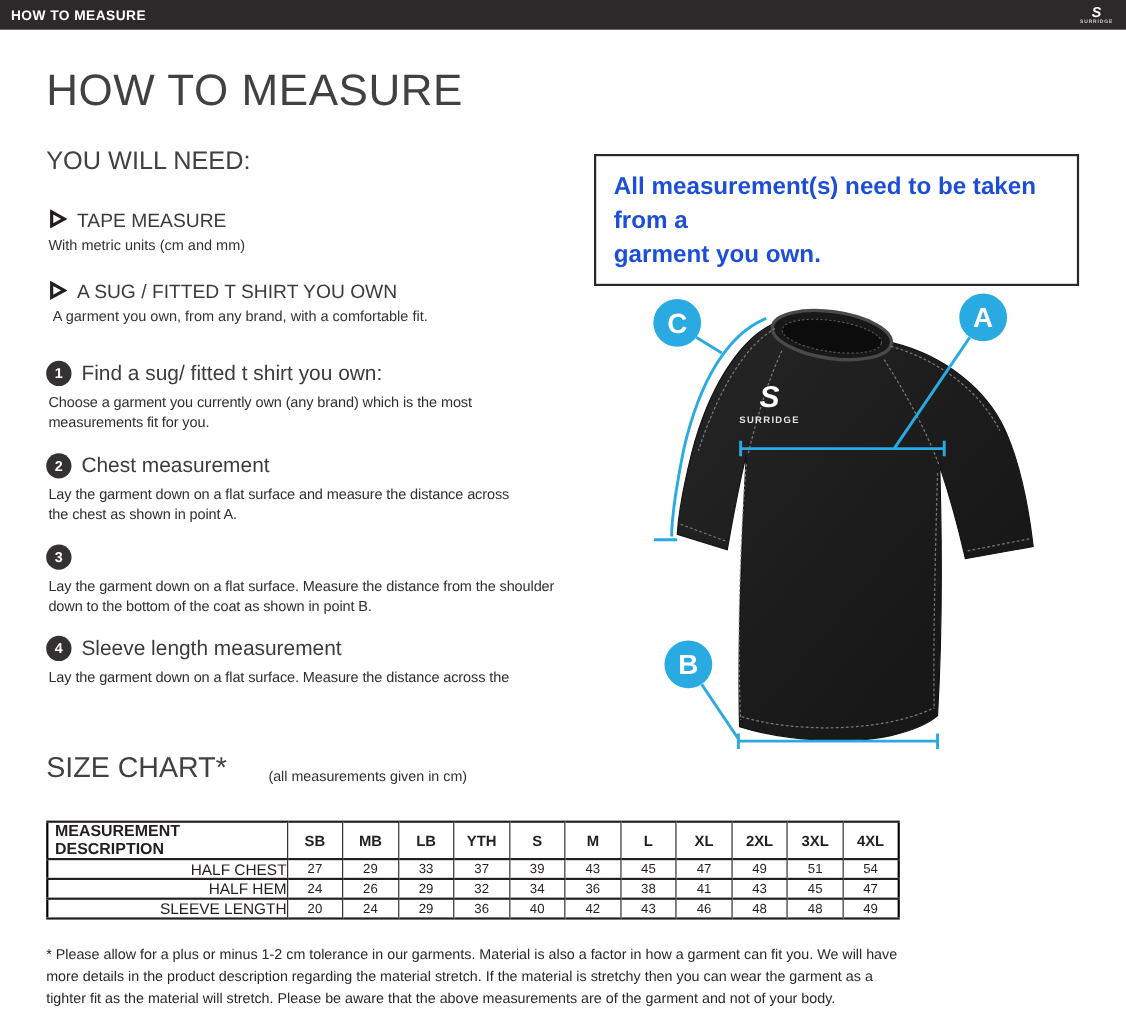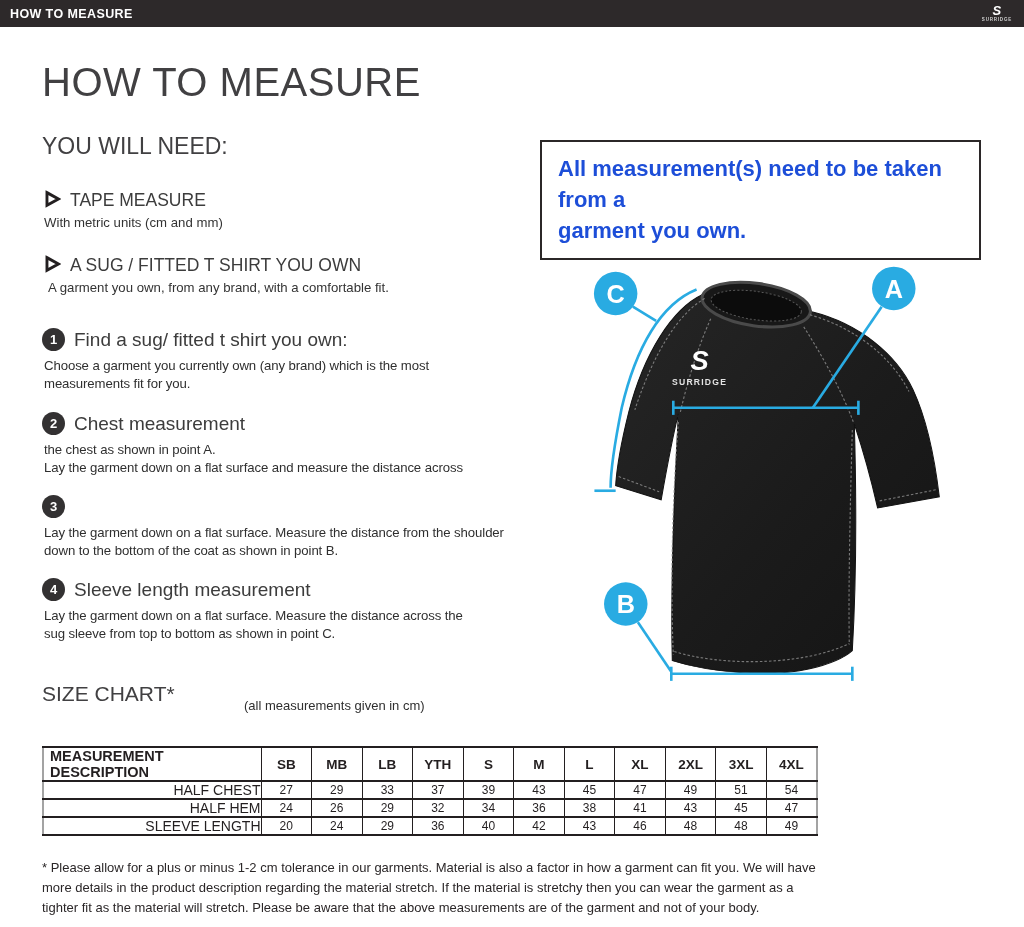--- a/index.html
+++ b/index.html
@@ -30,25 +30,25 @@
            font-size:13px; font-weight:700; display:flex; align-items:center; justify-content:center; }
   .step-title { font-size:19px; font-weight:400; color:#3c3c3c; }
   .step-desc { margin-top:6px; margin-left:2px; font-size:13.2px; line-height:1.33; color:#2f2f2f; letter-spacing:-0.1px; }
 
   .note-box { position:absolute; left:540px; top:140px; width:441px; border:2px solid #2b2728;
               padding:12px 16px; }
   .note-line { font-size:22px; font-weight:700; color:#1d4ed8; line-height:1.4; }
 
   .figure { position:absolute; left:557px; top:248px; width:445px; height:445px; }
 
-  .sc-head { position:absolute; left:42px; top:682px; font-size:21px; font-weight:400; color:#414042; }
+  .sc-head { position:absolute; left:42px; top:682px; font-size:26px; font-weight:400; color:#414042; }
   .sc-sub { position:absolute; left:244px; top:698px; font-size:13px; color:#2f2f2f; }
 
   table.size { position:absolute; left:42px; top:746px; width:776px; border-collapse:collapse;
-               table-layout:fixed; border:2px solid #a3a3a3; }
+               table-layout:fixed; border:2px solid #000000; }
   table.size th, table.size td { border-left:1px solid #231f20; border-right:1px solid #231f20;
                border-top:2px solid #231f20; border-bottom:2px solid #231f20; color:#231f20; }
   table.size th { height:28px; font-size:13.5px; font-weight:700; text-align:center; }
   table.size th.desc { font-size:14.5px; text-align:left; padding-left:6px; }
   tr.metric td { height:15px; }
   tr.metric td.lbl { font-size:10.5px; font-weight:700; padding-left:5px; }
   tr.vals td { height:18px; font-size:12px; text-align:center; }
   tr.vals td.lbl { font-size:14px; text-align:right; padding-left:5px; }
 
   .footnote { position:absolute; left:42px; top:858px; width:910px; }
@@ -100,43 +100,42 @@
       <div>measurements fit for you.</div>
     </div>
   </div>
 
   <div class="step" style="top:412px">
     <div class="step-head">
       <span class="badge">2</span>
       <span class="step-title">Chest measurement</span>
     </div>
     <div class="step-desc">
+      <div>Lay the garment down on a flat surface and measure the distance across</div>
       <div>the chest as shown in point A.</div>
-      <div>Lay the garment down on a flat surface and measure the distance across</div>
     </div>
   </div>
 
   <div class="step" style="top:495px">
     <div class="step-head">
       <span class="badge">3</span>
     </div>
     <div class="step-desc">
       <div>Lay the garment down on a flat surface. Measure the distance from the shoulder</div>
       <div>down to the bottom of the coat as shown in point B.</div>
     </div>
   </div>
 
   <div class="step" style="top:578px">
     <div class="step-head">
       <span class="badge">4</span>
       <span class="step-title">Sleeve length measurement</span>
     </div>
     <div class="step-desc">
       <div>Lay the garment down on a flat surface. Measure the distance across the</div>
-      <div>sug sleeve from top to bottom as shown in point C.</div>
     </div>
   </div>
 
   <div class="note-box">
     <div class="note-line">All measurement(s) need to be taken from a</div>
     <div class="note-line">garment you own.</div>
   </div>
 
   <svg class="figure" viewBox="0 0 440 440">
     <defs>

